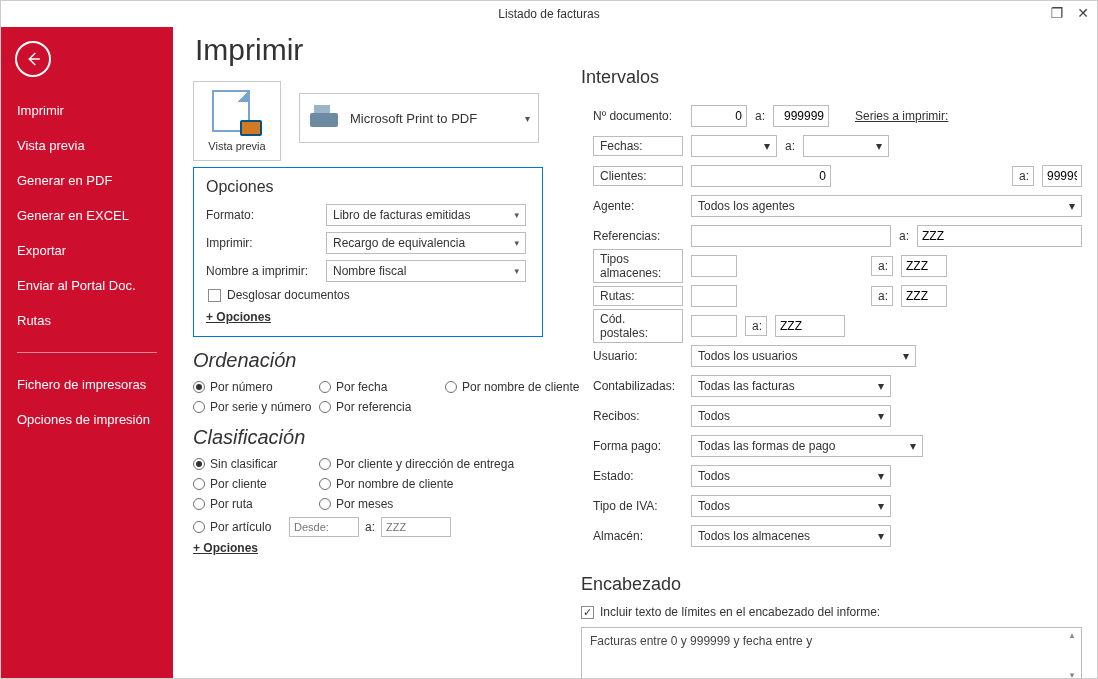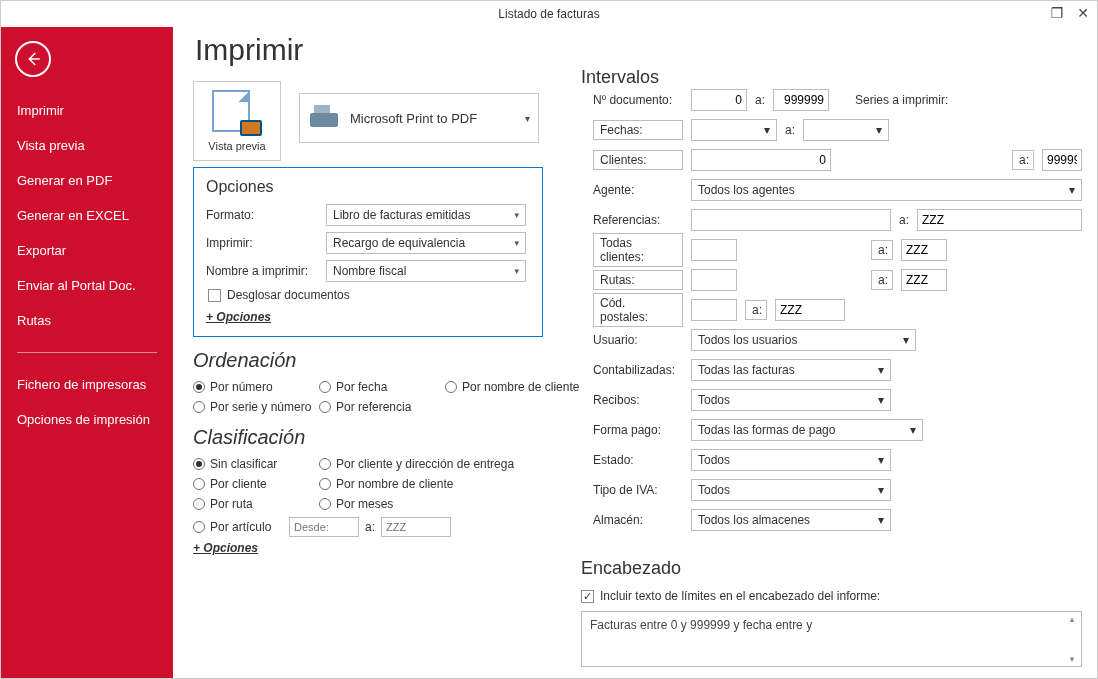--- a/index.html
+++ b/index.html
@@ -32,38 +32,38 @@
 .printer-box .caret { position:absolute; right:8px; top:50%; transform:translateY(-50%); font-size:10px; color:#555; }
 .cfg-link { font-size:12px; color:#222; text-decoration:underline; cursor:pointer; display:block; text-align:right; margin: 10px 0 6px 0; width: 348px; }
 .group-box { border:1px solid #0078d4; padding:10px 12px 12px; margin-bottom:10px; width: 350px; }
 .group-title { font-size:16px; margin-bottom:8px; }
 .opt-row { display:flex; align-items:center; gap:10px; margin-bottom:6px; }
 .opt-row label { width:110px; font-size:12px; }
 .select { border:1px solid #bcbcbc; height:22px; width:200px; display:flex; align-items:center; justify-content:space-between; padding:0 6px; font-size:12px; background:#fff; cursor:pointer; }
 .select .caret { font-size:9px; color:#555; }
 .chk { display:flex; align-items:center; gap:6px; font-size:12px; margin:4px 0 4px 2px; }
 .chk .box { width:13px; height:13px; border:1px solid #8b8b8b; display:flex; align-items:center; justify-content:center; font-size:10px; color:#0078d4; background:#fff; }
-.link-more { font-size:12px; text-decoration:underline; cursor:pointer; display:inline-block; margin-top:4px; font-weight:bold;font-style:italic; }
+.link-more { font-size:12px; text-decoration:underline; cursor:pointer; display:inline-block; margin-top:4px; font-weight:bold; }
 .section-title { font-size:20px; margin: 12px 0 8px 0; font-style: italic; }
 .radio-rows { display:flex; flex-direction:column; gap:6px; }
 .radio-line { display:flex; gap:6px; }
 .radio { display:flex; align-items:center; gap:5px; font-size:12px; cursor:pointer; min-width:120px; }
 .radio .dot { width:12px; height:12px; border:1px solid #6f6f6f; border-radius:50%; display:flex; align-items:center; justify-content:center; }
 .radio .dot.sel::after { content:""; width:6px; height:6px; background:#333; border-radius:50%; }
 .smallin { border:1px solid #bcbcbc; height:20px; font-size:11px; padding:4px 4px; color:#888; }
 .columns { display:flex; gap:28px; }
 .rightcol { flex:1; padding-top:40px; }
-.int-title { font-size:18px; margin-bottom:0; }
+.int-title { font-size:18px; margin-bottom:16px; }
 .int-row { display:flex; align-items:center; gap:8px; margin-bottom:6px; font-size:12px; height:24px;margin-left:12px; }
 .int-row .lbl { width:90px; }
 .int-row .lbl.btn { border:1px solid #bcbcbc; padding:2px 6px; background:#fff; cursor:pointer; }
 .numin { border:1px solid #bcbcbc; height:22px; font-size:12px; text-align:right; padding:0 4px; }
 .txtin { border:1px solid #bcbcbc; height:22px; font-size:12px; padding:0 4px; }
 .a-lbl { font-size:12px; }
-.series-link { font-size:12px; cursor:pointer; }
+.series-link { font-size:12px; text-decoration:underline; cursor:pointer; }
 .wide-select { border:1px solid #bcbcbc; height:22px; display:flex; align-items:center; justify-content:space-between; padding:0 6px; font-size:12px; background:#fff; cursor:pointer; }
 .enc-title { font-size:18px; margin:26px 0 10px 0; }
 .enc-chk { display:flex; align-items:center; gap:6px; font-size:12px; margin-bottom:8px; }
 .enc-chk .box { width:13px; height:13px; border:1px solid #8b8b8b; display:flex; align-items:center; justify-content:center; font-size:11px; color:#333; }
 .enc-text { border:1px solid #bcbcbc; height:56px; padding:6px 8px; font-size:12px; color:#444; position:relative; }
 .enc-scroll { position:absolute; right:2px; top:2px; bottom:2px; width:14px; display:flex; flex-direction:column; justify-content:space-between; align-items:center; color:#888; font-size:9px; }
 </style>
 </head>
 <body>
 
@@ -261,21 +261,21 @@
           </div>
 
           <div class="int-row">
             <span class="lbl">Referencias:</span>
             <input class="txtin" style="width: 200px;" value="">
             <span class="a-lbl">a:</span>
             <input class="txtin" style="flex: 1 1 0%;" value="ZZZ">
           </div>
 
           <div class="int-row">
-            <span class="lbl btn">Todas clientes:</span>
+            <span class="lbl btn">Tipos almacenes:</span>
             <input class="txtin" style="width: 46px;" value="">
             <span style="width:118px"></span>
             <span class="lbl btn" style="width:22px;text-align:center">a:</span>
             <input class="txtin" style="width: 46px;" value="ZZZ">
           </div>
 
           <div class="int-row">
             <span class="lbl btn">Rutas:</span>
             <input class="txtin" style="width: 46px;" value="">
             <span style="width:118px"></span>

